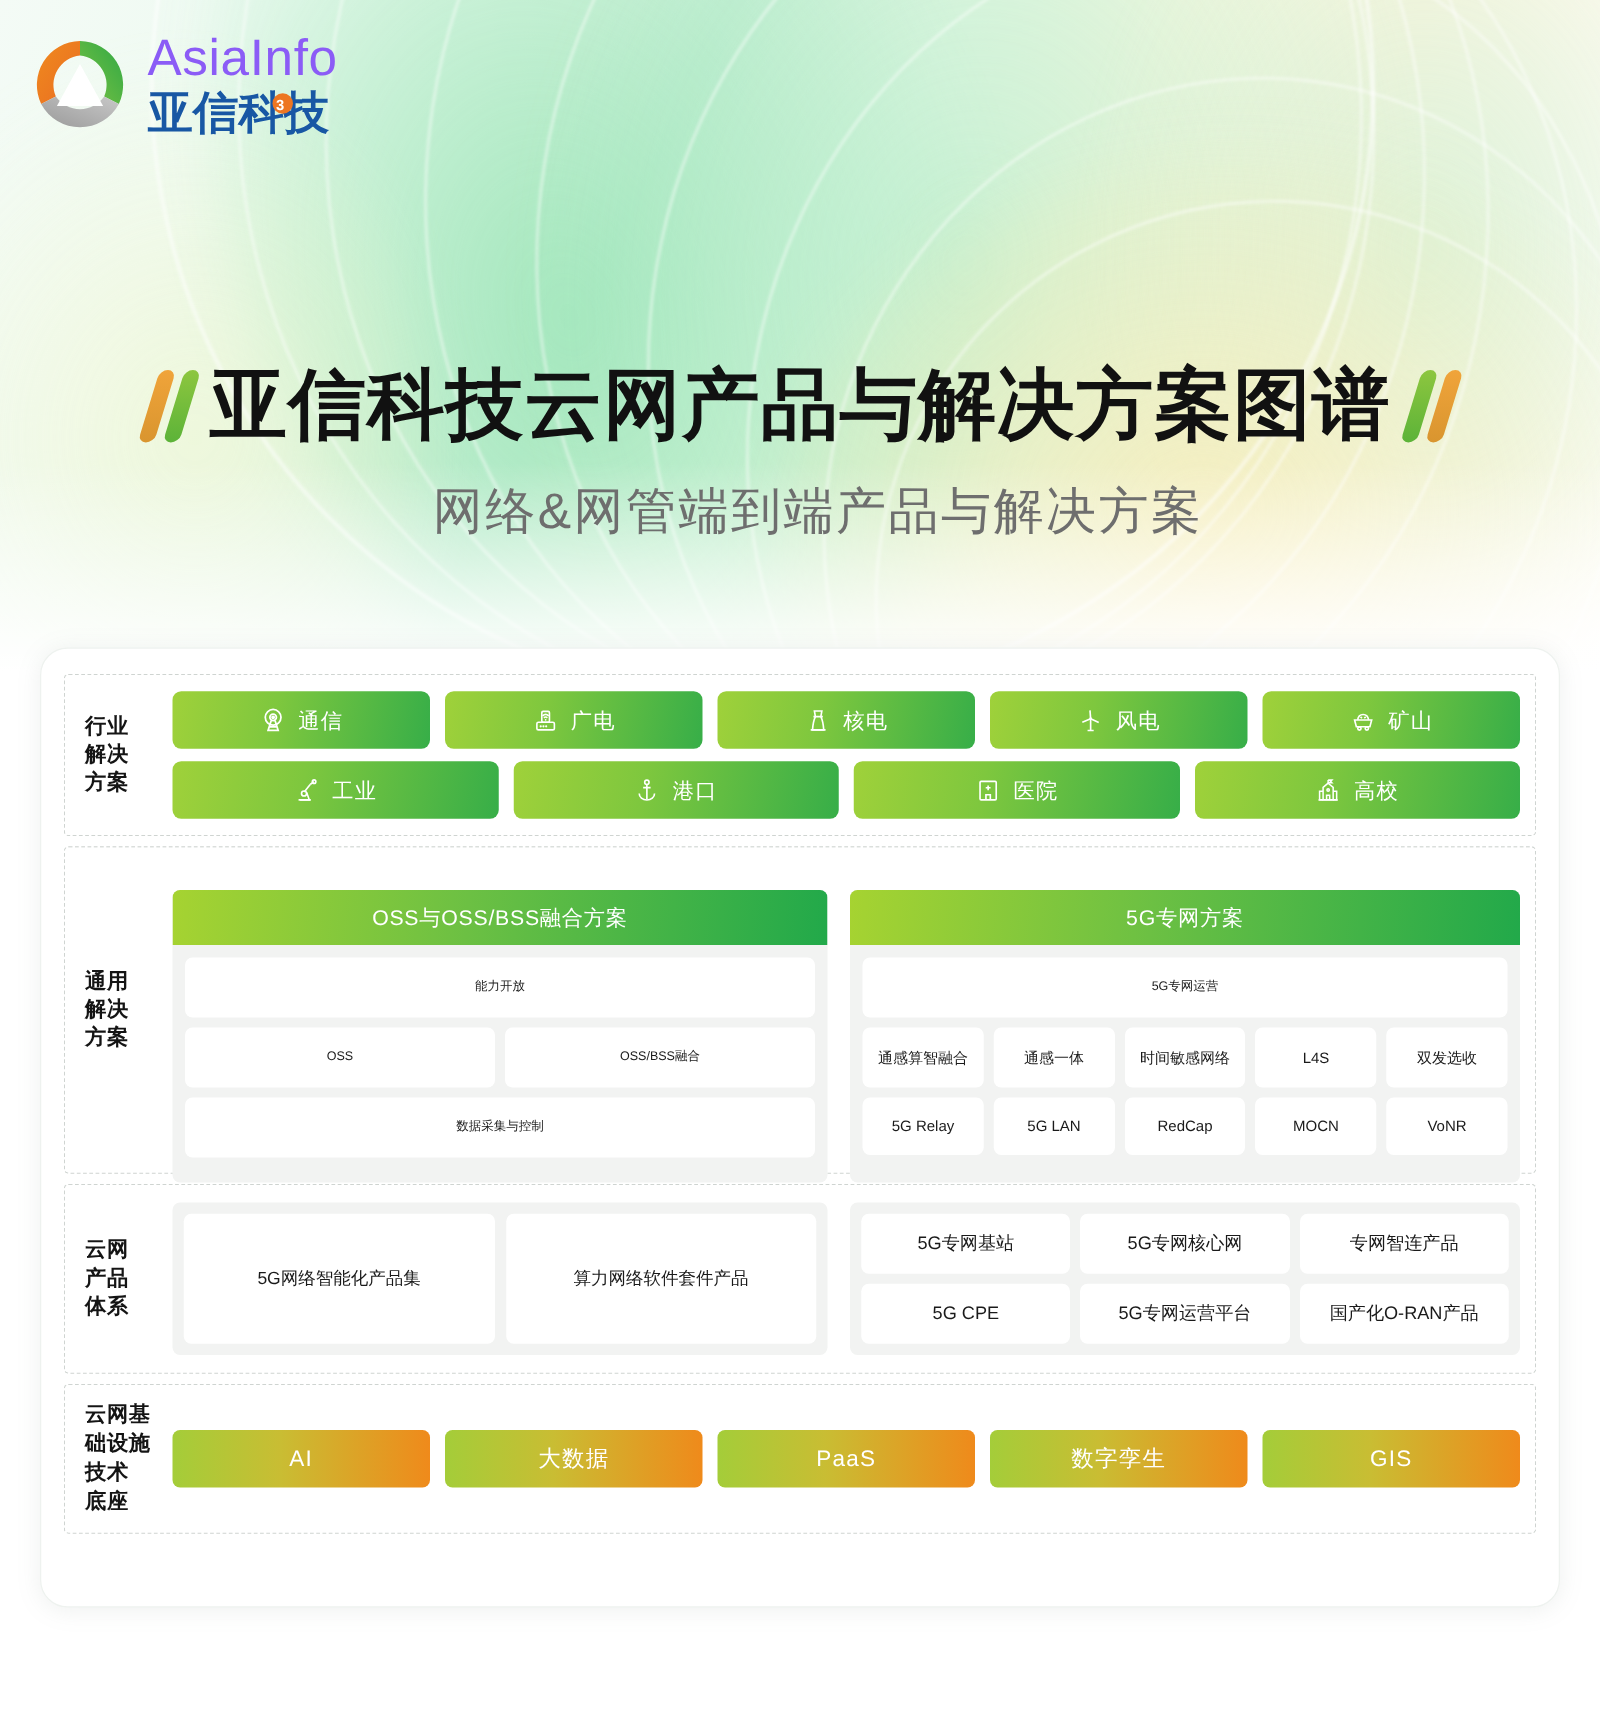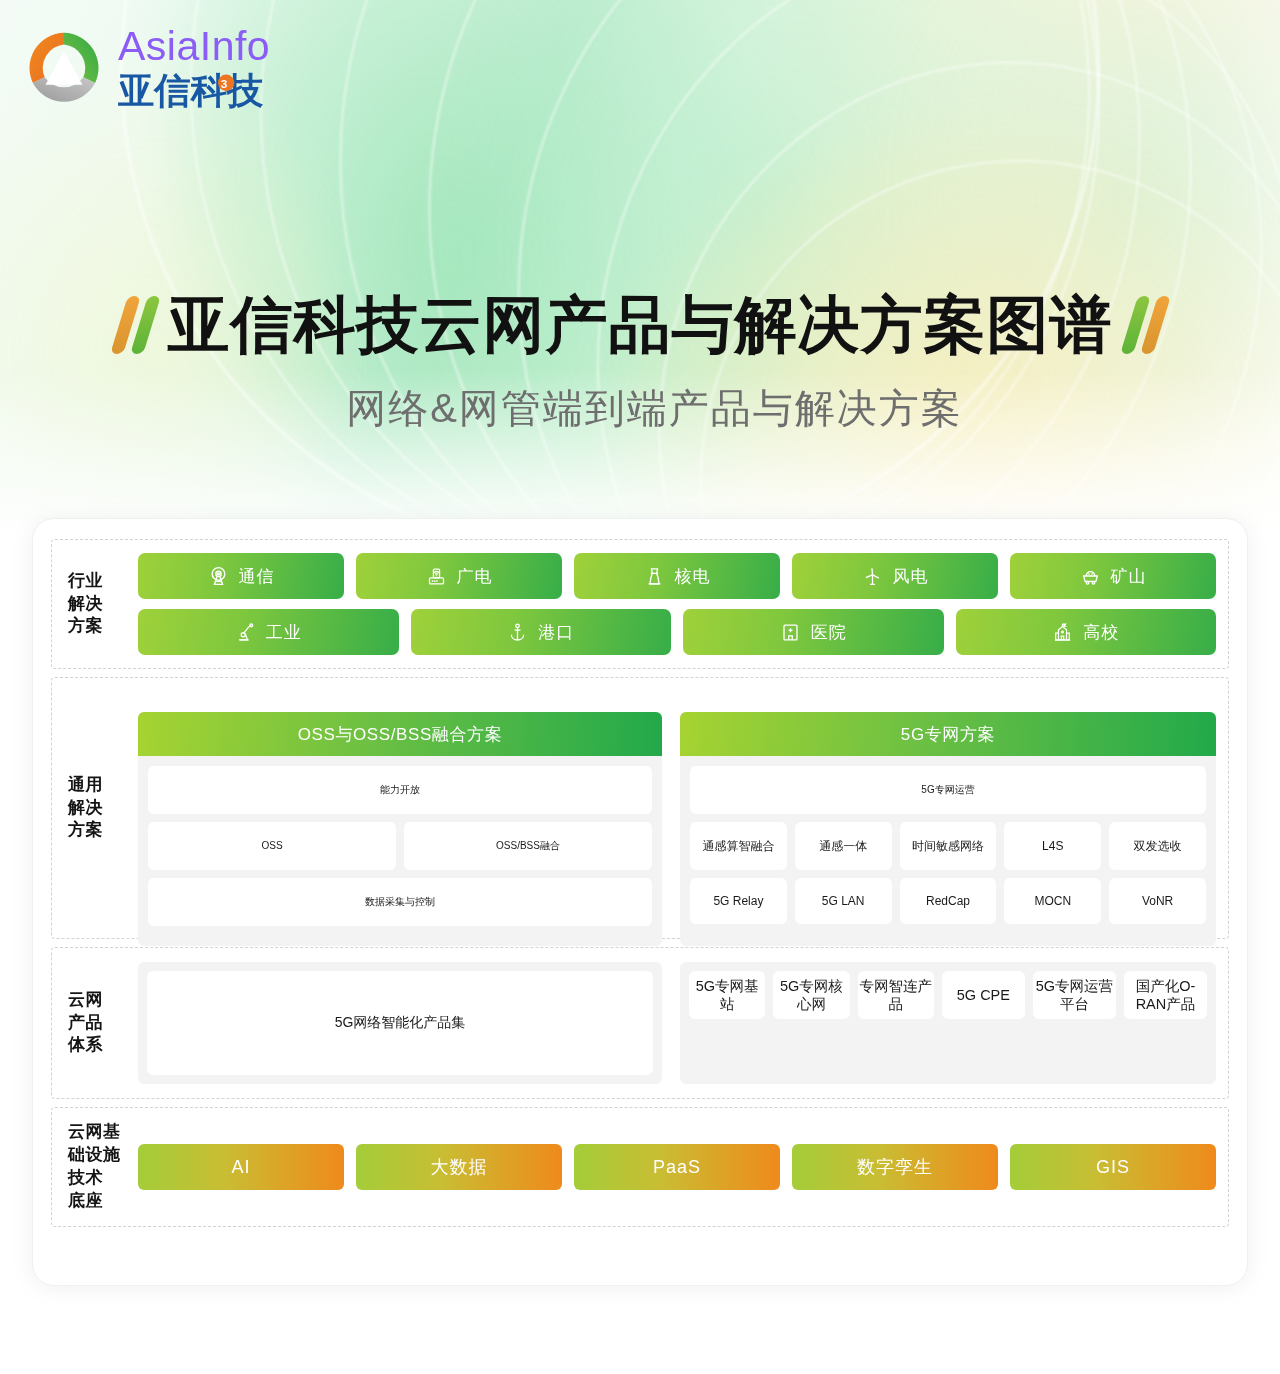--- a/index.html
+++ b/index.html
@@ -150,21 +150,21 @@
   .row > .chip{ flex:1; }
   .h-48{ height:48px; }
   .h-46{ height:46px; }
   .chip-sm{ font-size:12px; }
 
   
   .sec-product{ height:152px; margin-bottom:8px; }
   .prod-wrap{ display:flex; gap:18px; }
   .prod-left{ flex:0 0 524px; background:#f2f3f2; border-radius:6px; padding:9px; display:flex; gap:9px;justify-content:center; }
   .prod-left .chip{ flex:1; height:104px; font-size:14px; }
-  .prod-right{ flex:1; background:#f2f3f2; border-radius:6px; padding:9px; display:flex; flex-direction:row; gap:8px; }
+  .prod-right{ flex:1; background:#f2f3f2; border-radius:6px; padding:9px; display:flex; flex-direction:column; gap:8px; }
   .prod-right .row .chip{ height:48px; font-size:14.5px; }
 
   
   .sec-infra{ height:120px; }
   .infra-row{ display:flex; gap:12px; }
   .infra-btn{
     flex:1; height:46px; border-radius:6px;
     background:linear-gradient(90deg,#a4cd39 0%,#c9bd33 42%,#ef8a1b 100%);
     display:flex; align-items:center; justify-content:center;
     color:#ffffff; font-size:18px; letter-spacing:1px;
@@ -398,20 +398,21 @@
   <div class="section sec-product">
     <div class="sec-label">
       <div>云网</div>
       <div>产品</div>
       <div>体系</div>
     </div>
     <div class="sec-body">
       <div class="prod-wrap">
         <div class="prod-left">
           <div class="chip">5G网络智能化产品集</div>
+          <div class="chip">算力网络软件套件产品</div>
         </div>
         <div class="prod-right">
           <div class="row">
             <div class="chip">5G专网基站</div>
             <div class="chip">5G专网核心网</div>
             <div class="chip">专网智连产品</div>
           </div>
           <div class="row">
             <div class="chip">5G CPE</div>
             <div class="chip">5G专网运营平台</div>

